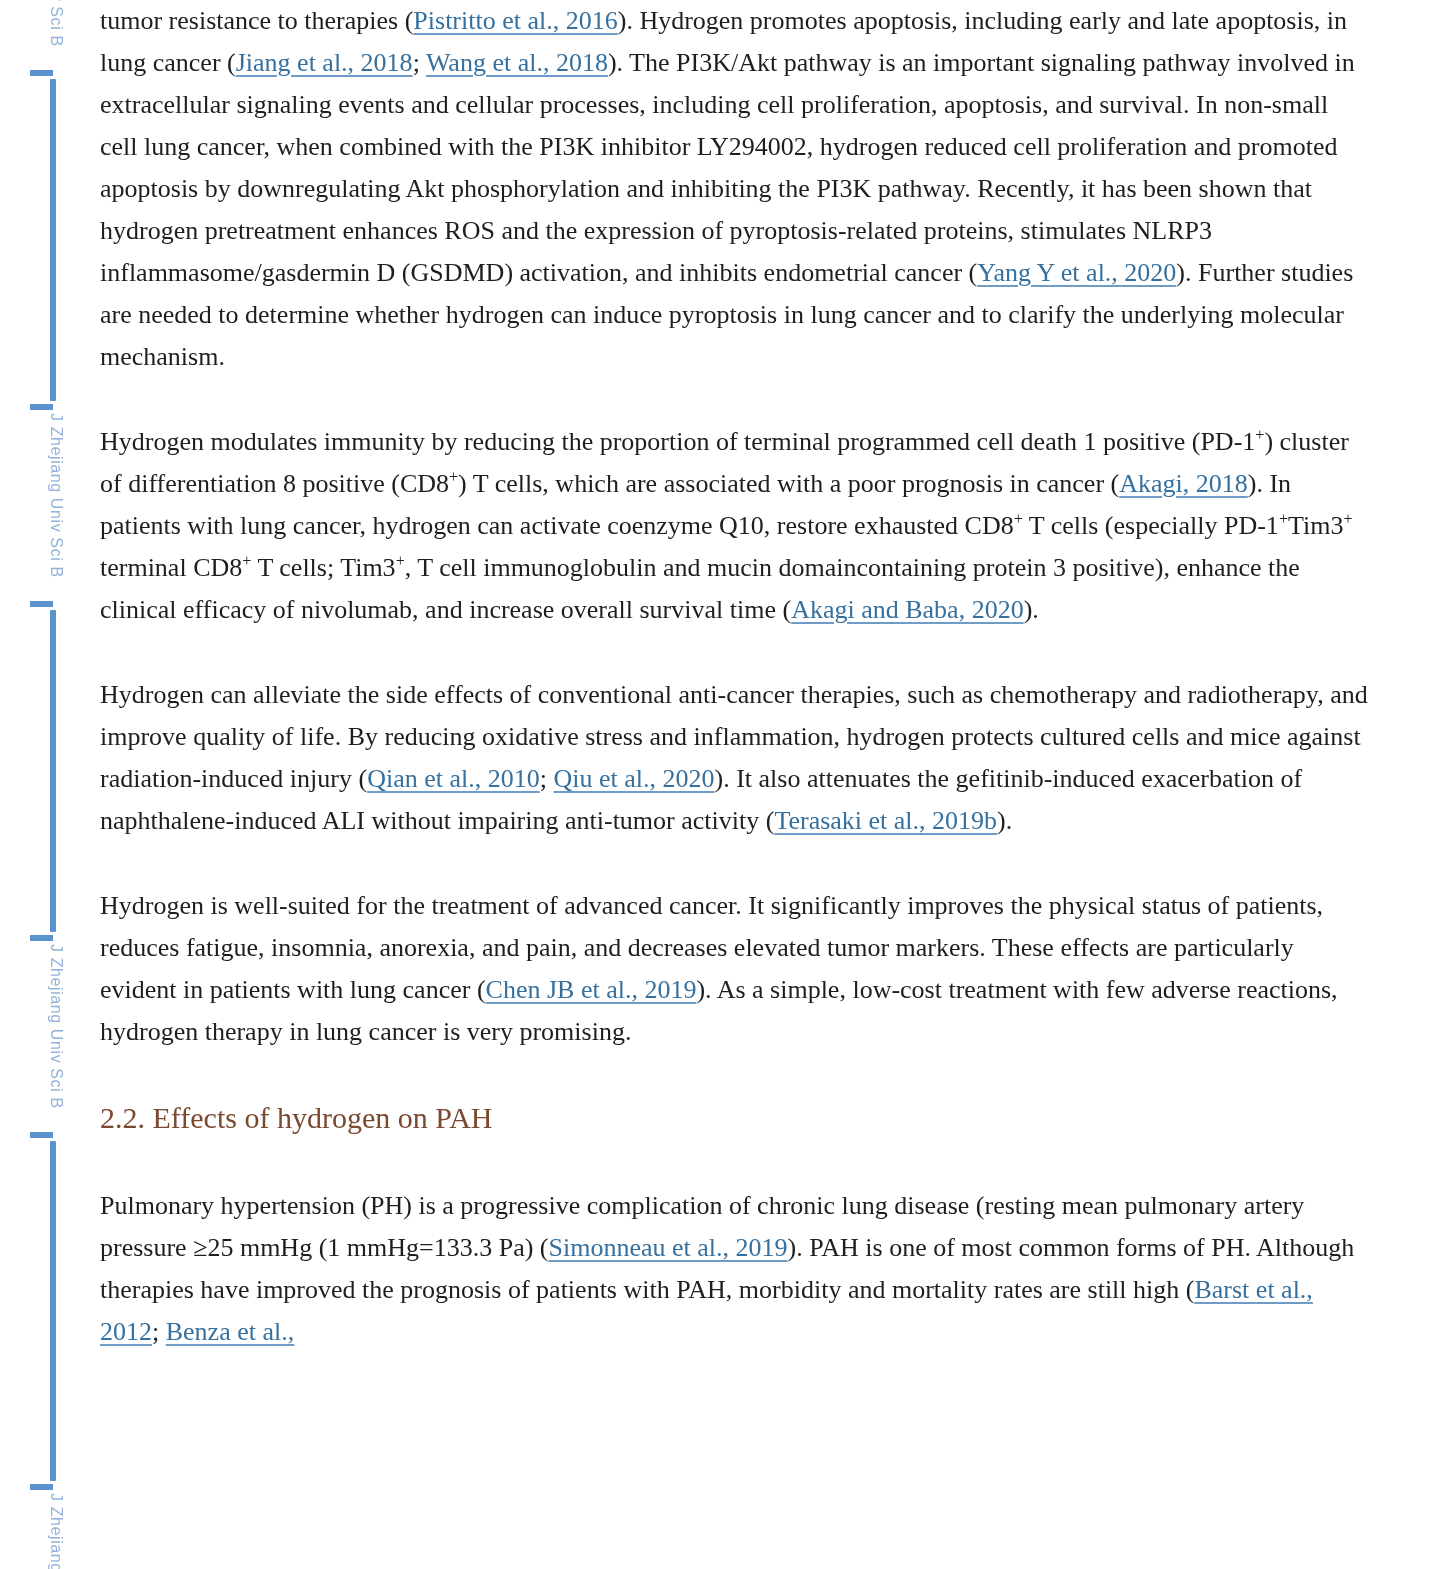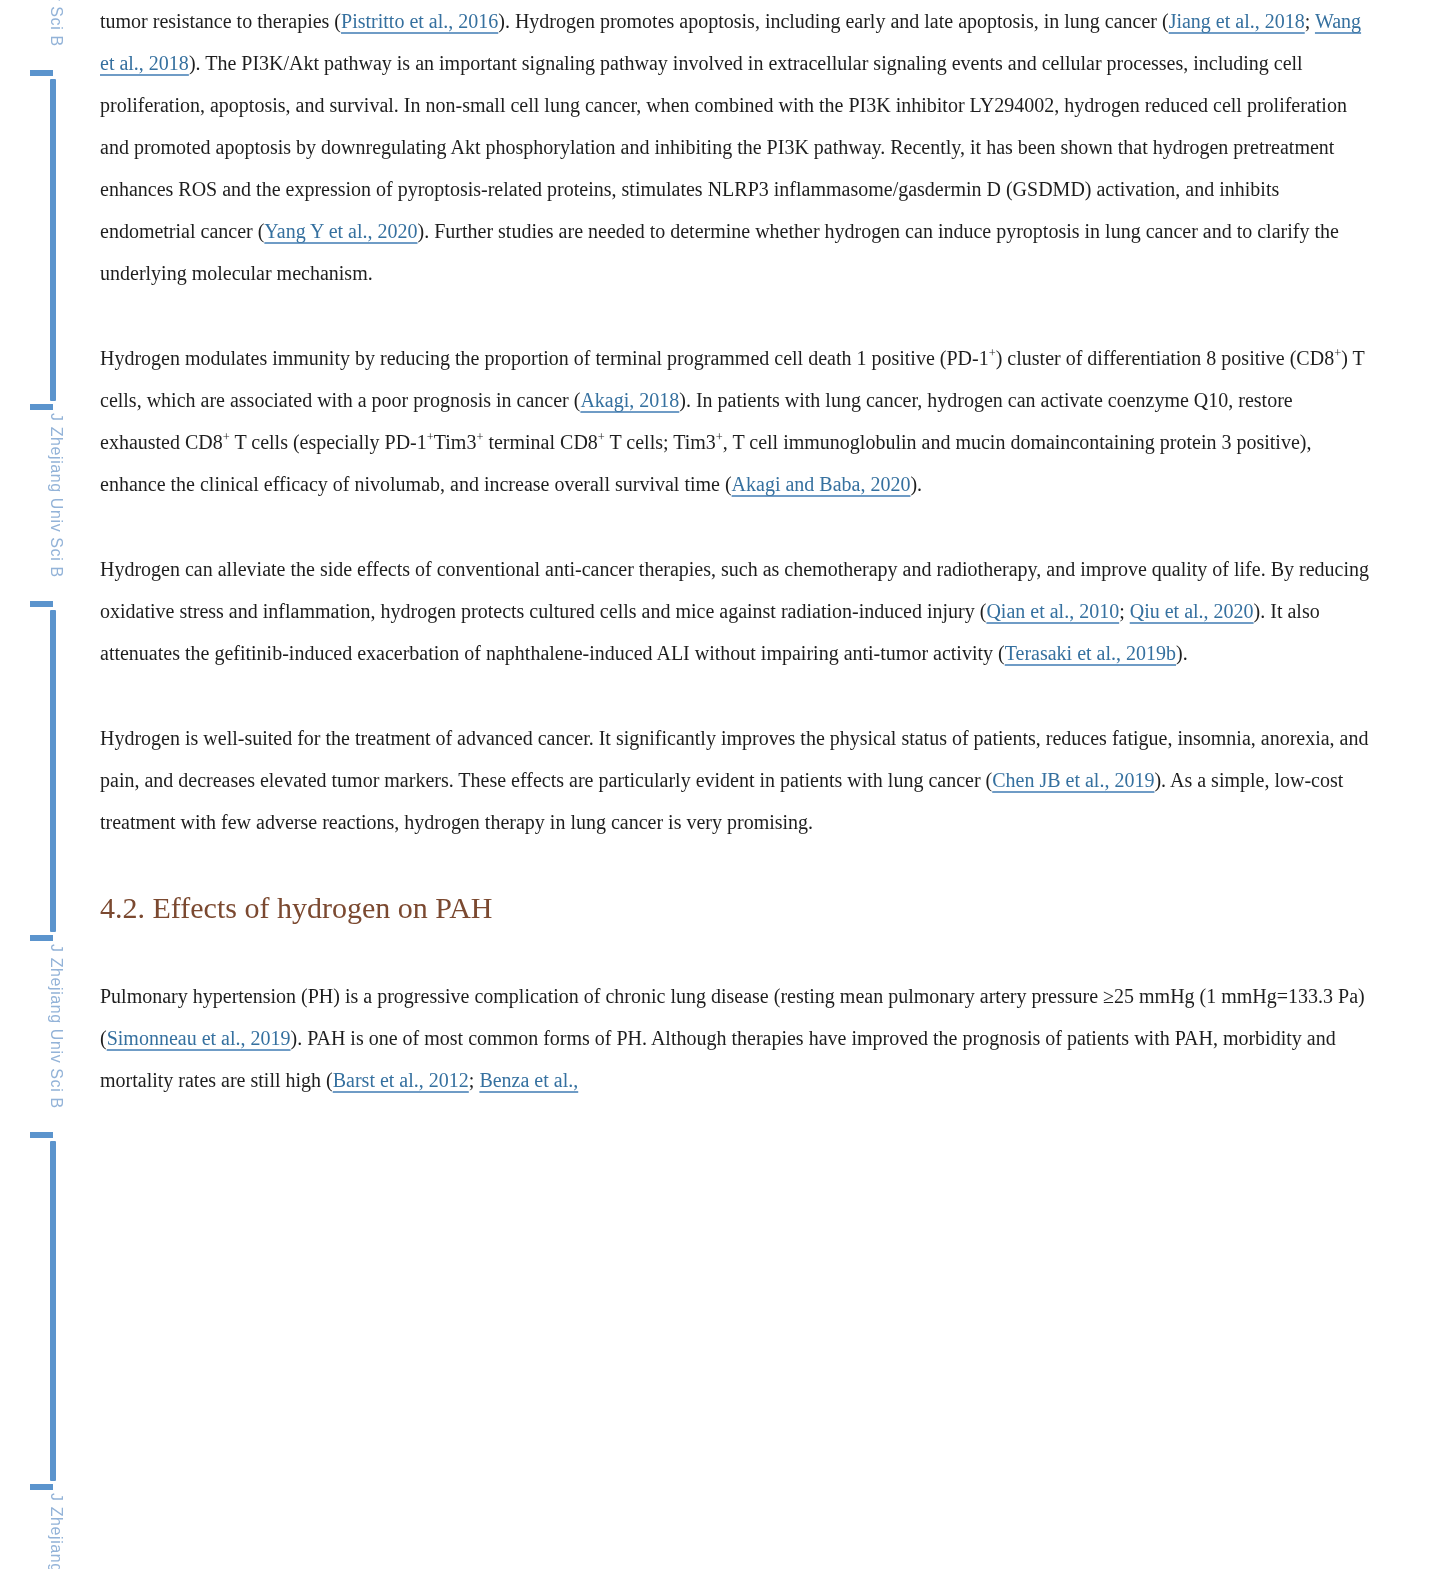--- a/index.html
+++ b/index.html
@@ -11,21 +11,21 @@
     background: #ffffff;
   }
   #article-body {
     position: absolute;
     left: 100px;
     top: 0;
     width: 1272px;
   }
   #article-body p {
     font-family: "Liberation Serif", serif;
-    font-size: 20px;
+    font-size: 26px;
     line-height: 42px;
     color: #1e1e1e;
     margin: 0 0 43px 0;
     text-align: left;
   }
   #article-body p sup {
     font-size: 0.62em;
     line-height: 0;
     vertical-align: super;
   }
@@ -103,15 +103,15 @@
     <div class="rail-tick"></div>
     <div class="rail-rule" style="height: 340px;"></div>
     <div class="rail-tick"></div>
     <div class="rail-label">J Zhejiang Univ Sci B</div>
   </div>
 <div id="article-body">
     <p><span>tumor resistance to therapies (</span><a href="#" class="cite">Pistritto et al., 2016</a><span>). Hydrogen promotes apoptosis, including early and late apoptosis, in lung cancer (</span><a href="#" class="cite">Jiang et al., 2018</a><span>; </span><a href="#" class="cite">Wang et al., 2018</a><span>). The PI3K/Akt pathway is an important signaling pathway involved in extracellular signaling events and cellular processes, including cell proliferation, apoptosis, and survival. In non-small cell lung cancer, when combined with the PI3K inhibitor LY294002, hydrogen reduced cell proliferation and promoted apoptosis by downregulating Akt phosphorylation and inhibiting the PI3K pathway. Recently, it has been shown that hydrogen pretreatment enhances ROS and the expression of pyroptosis-related proteins, stimulates NLRP3 inflammasome/gasdermin D (GSDMD) activation, and inhibits endometrial cancer (</span><a href="#" class="cite">Yang Y et al., 2020</a><span>). Further studies are needed to determine whether hydrogen can induce pyroptosis in lung cancer and to clarify the underlying molecular mechanism.</span></p>
     <p><span>Hydrogen modulates immunity by reducing the proportion of terminal programmed cell death 1 positive (PD-1</span><sup>+</sup><span>) cluster of differentiation 8 positive (CD8</span><sup>+</sup><span>) T cells, which are associated with a poor prognosis in cancer (</span><a href="#" class="cite">Akagi, 2018</a><span>). In patients with lung cancer, hydrogen can activate coenzyme Q10, restore exhausted CD8</span><sup>+</sup><span> T cells (especially PD-1</span><sup>+</sup><span>Tim3</span><sup>+</sup><span> terminal CD8</span><sup>+</sup><span> T cells; Tim3</span><sup>+</sup><span>, T cell immunoglobulin and mucin domaincontaining protein 3 positive), enhance the clinical efficacy of nivolumab, and increase overall survival time (</span><a href="#" class="cite">Akagi and Baba, 2020</a><span>).</span></p>
     <p><span>Hydrogen can alleviate the side effects of conventional anti-cancer therapies, such as chemotherapy and radiotherapy, and improve quality of life. By reducing oxidative stress and inflammation, hydrogen protects cultured cells and mice against radiation-induced injury (</span><a href="#" class="cite">Qian et al., 2010</a><span>; </span><a href="#" class="cite">Qiu et al., 2020</a><span>). It also attenuates the gefitinib-induced exacerbation of naphthalene-induced ALI without impairing anti-tumor activity (</span><a href="#" class="cite">Terasaki et al., 2019b</a><span>).</span></p>
     <p><span>Hydrogen is well-suited for the treatment of advanced cancer. It significantly improves the physical status of patients, reduces fatigue, insomnia, anorexia, and pain, and decreases elevated tumor markers. These effects are particularly evident in patients with lung cancer (</span><a href="#" class="cite">Chen JB et al., 2019</a><span>). As a simple, low-cost treatment with few adverse reactions, hydrogen therapy in lung cancer is very promising.</span></p>
-    <h2 class="section-heading">4.2. Effects of hydrogen on PAH</h2>
+    <h2 class="section-heading">2.2. Effects of hydrogen on PAH</h2>
     <p><span>Pulmonary hypertension (PH) is a progressive complication of chronic lung disease (resting mean pulmonary artery pressure ≥25 mmHg (1 mmHg=133.3 Pa) (</span><a href="#" class="cite">Simonneau et al., 2019</a><span>). PAH is one of most common forms of PH. Although therapies have improved the prognosis of patients with PAH, morbidity and mortality rates are still high (</span><a href="#" class="cite">Barst et al., 2012</a><span>; </span><a href="#" class="cite">Benza et al.,</a></p>
   </div>
 
 </body></html>

